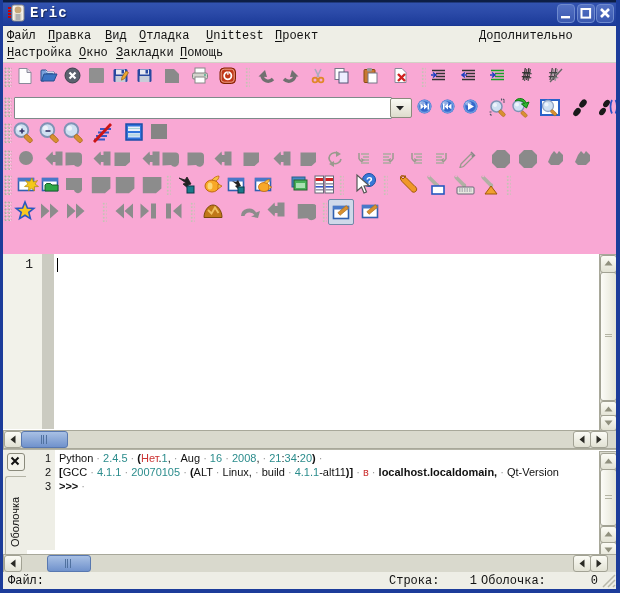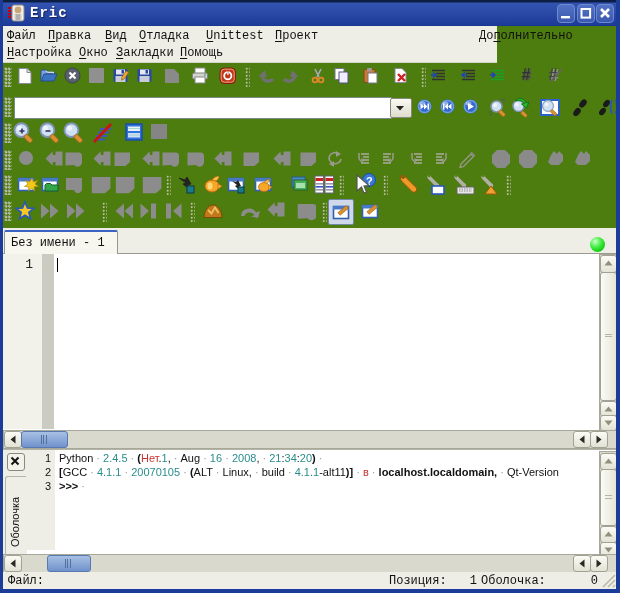--- a/index.html
+++ b/index.html
@@ -1,27 +1,27 @@
 <!DOCTYPE html>
 <html><head><meta charset="utf-8">
 <style>
 html,body{margin:0;padding:0;}
 body{width:620px;height:593px;overflow:hidden;font-family:"Liberation Sans",sans-serif;}
-#win{position:absolute;left:0;top:0;width:620px;height:593px;background:#4d7c0f;}
+#win{position:absolute;left:0;top:0;width:620px;height:593px;background:#f9a8d4;}
 .abs{position:absolute;}
 
 #brd-l{left:0;top:0;width:3px;height:593px;background:#1c3c9a;}
 #brd-r{left:616px;top:0;width:4px;height:593px;background:#1c3c9a;}
 #brd-b{left:0;top:589px;width:620px;height:4px;background:#1c3c9a;}
 
 #title{left:0;top:0;width:620px;height:26px;background:linear-gradient(to bottom,#0d1e45 0%,#0d1e45 7%,#3253b0 12%,#2c4ba9 45%,#21409e 80%,#1d3c9a 96%,#16338c 100%);}
 #title .txt{left:30px;top:5px;color:#fff;font-family:"Liberation Mono",monospace;font-weight:bold;font-size:14px;letter-spacing:1px;text-shadow:1px 1px 1px rgba(0,0,0,.5);}
 .wbtn{top:4px;width:16px;height:17px;background:linear-gradient(to bottom,#5472c4,#3a58b0);border:1px solid #6e8ace;border-radius:4px;color:#fff;}
 
-#menubar{left:3px;top:26px;width:494px;height:36px;background:#eeeee6;border-bottom:1px solid #d2d2c6;}
+#menubar{left:3px;top:26px;width:613px;height:36px;background:#eeeee6;border-bottom:1px solid #d2d2c6;}
 .mi{position:absolute;font-size:12px;font-family:"Liberation Mono",monospace;color:#111;white-space:pre;}
 .mi u{text-decoration-thickness:1px;text-underline-offset:2px;}
 
 .handle{position:absolute;width:8px;height:20px;background-image:radial-gradient(circle at 1.5px 1.5px,#aaaa9a 1px,rgba(0,0,0,0) 1.2px),radial-gradient(circle at 2px 2px,#ffffff 1px,rgba(0,0,0,0) 1.2px);background-size:3.5px 3.5px;}
 .sep{position:absolute;width:5px;height:20px;background-image:radial-gradient(circle at 1.5px 1.5px,#c3c3b3 0.9px,rgba(0,0,0,0) 1.1px);background-size:3.5px 3.5px;}
 .ic{position:absolute;width:18px;height:18px;}
 .ic svg{position:absolute;left:0;top:0;}
 
 #tabbar{left:3px;top:228px;width:613px;height:26px;background:#eeeee6;}
 #tab1{position:absolute;left:1px;top:2px;width:112px;height:24px;background:#f7f7ef;border:1px solid #8f9598;border-bottom:none;border-top:2px solid #3b63c4;border-radius:2px 2px 0 0;}
@@ -690,28 +690,20 @@
         </svg></div>
     <div class="ic" style="left:359px;top:138px;width:24px;height:22px;">
         <svg width="24" height="22">
           <g transform="translate(2,3)">
             <use href="#winf"></use>
           </g>
           <rect x="8" y="8" width="11" height="3.4" transform="rotate(-40 13 10)" fill="#d89030" stroke="#a86818" stroke-width="0.6"></rect>
         </svg>
       </div>
   </div>
-  <div id="tabbar" class="abs">
-    <div id="tab1">
-        <span>Без имени - 1</span>
-      </div>
-    <div id="led"></div>
-    <div style="position:absolute;left:114px;top:25px;width:499px;height:1px;background:#9a9a8e;"></div>
-      <div style="position:absolute;left:0;top:25px;width:2px;height:1px;background:#9a9a8e;"></div>
-  </div>
   <div id="editor" class="abs">
     <div id="ed-margin"></div>
     <div id="ed-fold"></div>
     <div id="ed-num">1</div>
     <div id="caret"></div>
 
     <div class="sb-track" style="left:596px;top:0;width:17px;height:176px;"></div>
     <div class="sb-btn" style="left:597px;top:1px;width:15px;height:16px;"><svg width="15" height="14">
           <path d="M7.5 4.5 l4 5 h-8 z" fill="#90907e"></path>
         </svg></div>
@@ -769,21 +761,21 @@
     <div class="sb-thumbh" style="left:44px;top:105px;width:42px;height:15px;"></div>
     <div class="sb-btn" style="left:570px;top:105px;width:16px;height:15px;"><svg width="14" height="13">
           <path d="M4.5 6.5 l5 -4 v8 z" fill="#2a2a24"></path>
         </svg></div>
     <div class="sb-btn" style="left:587px;top:105px;width:16px;height:15px;"><svg width="14" height="13">
           <path d="M9.5 6.5 l-5 -4 v8 z" fill="#2a2a24"></path>
         </svg></div>
   </div>
   <div id="status" class="abs">
     <span class="abs" style="left:5px;top:2px;">Файл:</span>
-    <span class="abs" style="left:386px;top:2px;">Позиция:</span>
+    <span class="abs" style="left:386px;top:2px;">Строка:</span>
     <span class="abs" style="left:458px;top:2px;width:16px;text-align:right;">1</span>
     <span class="abs" style="left:478px;top:2px;">Оболочка:</span>
     <span class="abs" style="left:577px;top:2px;width:18px;text-align:right;">0</span>
     <svg class="abs" style="left:599px;top:2px;" width="14" height="14">
         <path d="M13 1 L1 13 M13 6 L6 13 M13 11 L11 13" stroke="#b8b8aa" stroke-width="1.5"></path>
       </svg>
   </div>
   <div id="brd-l" class="abs"></div>
   <div id="brd-r" class="abs"></div>
   <div id="brd-b" class="abs"></div>

